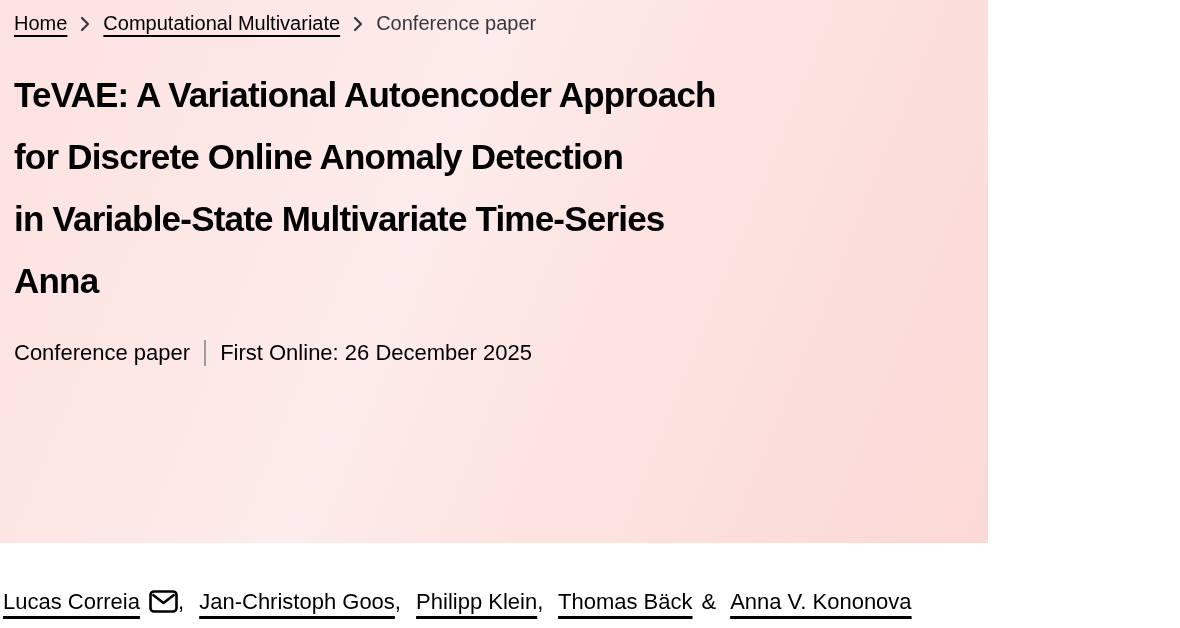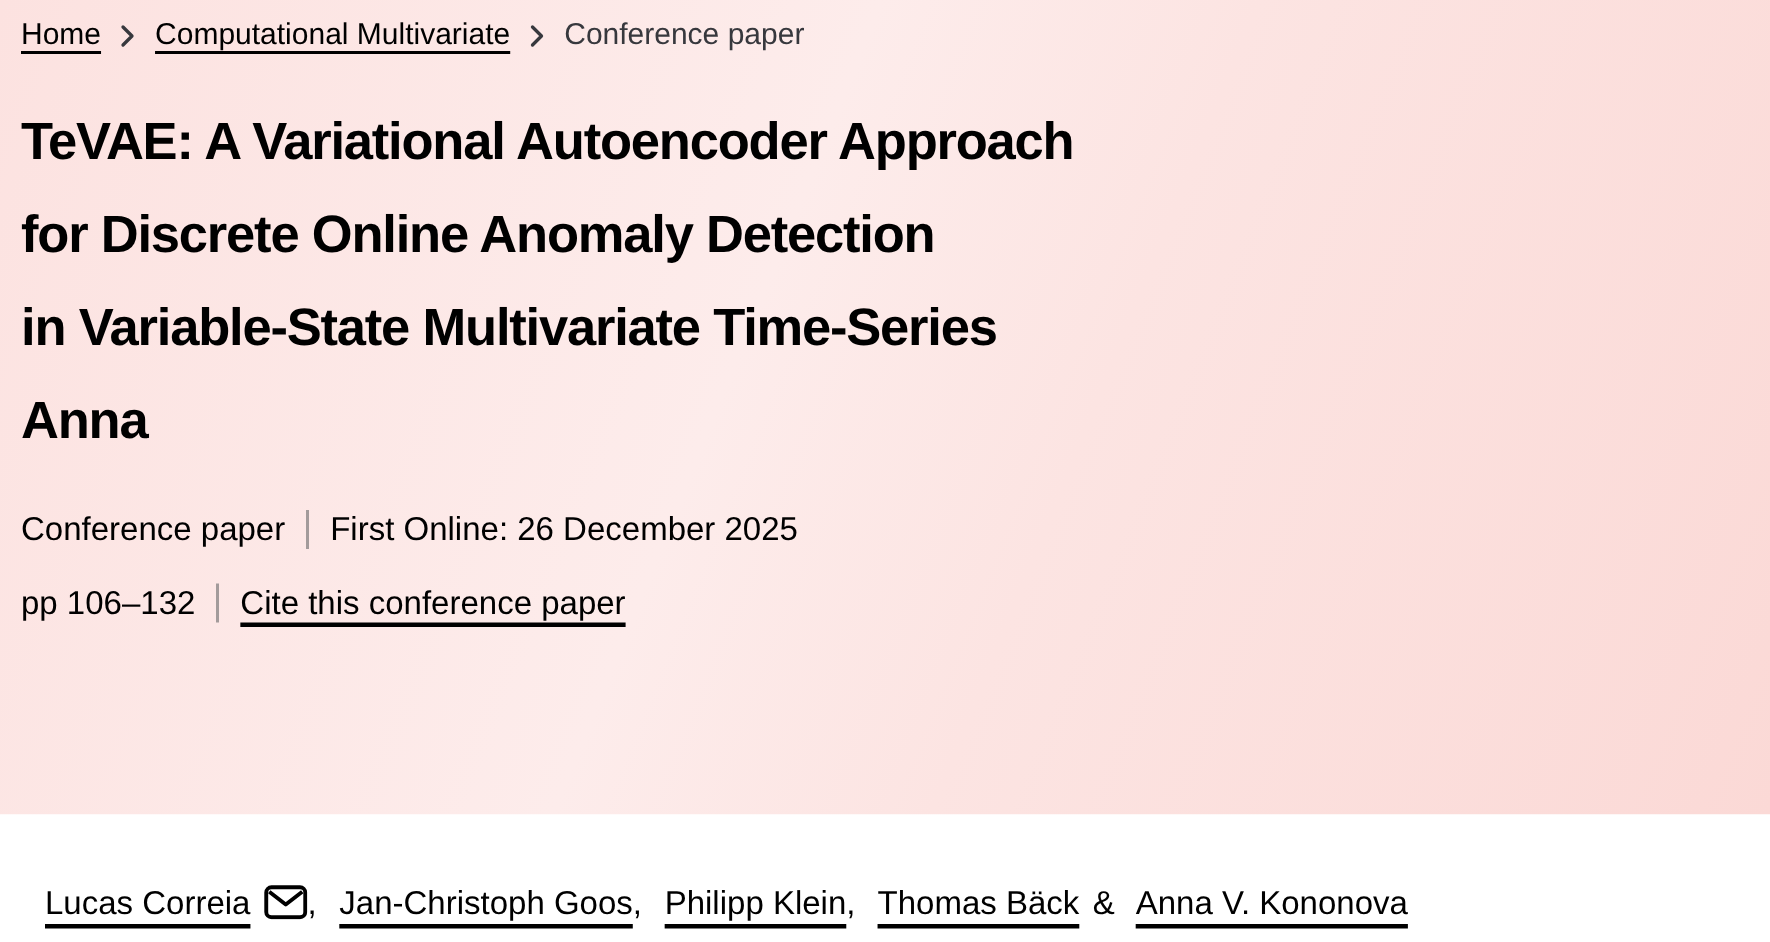--- a/index.html
+++ b/index.html
@@ -4,21 +4,21 @@
 <style>
   * { margin: 0; padding: 0; box-sizing: border-box; }
   html, body {
     width: 1180px; height: 628px;
     overflow: hidden;
     background: #ffffff;
     font-family: "Liberation Sans", "DejaVu Sans", sans-serif;
     color: #000000;
   }
   .hero {
-    width: 1180px;
+    width: 988px;
     height: 543px;
     background: linear-gradient(112deg, #fce2e0 0%, #fdeceb 42%, #fce4e2 60%, #fbd9d6 100%);
     padding: 10px 14px 0 14px;
   }
   
   .breadcrumb {
     display: flex;
     align-items: center;
     font-size: 20px;
     line-height: 26px;
@@ -65,21 +65,21 @@
   .cite-link {
     color: #000000;
     text-decoration: underline;
     text-decoration-thickness: 2.5px;
     text-underline-offset: 6px;
     cursor: pointer;
   }
   
   .authors-section {
     background: #ffffff;
-    padding: 44px 14px 0 30px;
+    padding: 44px 14px 0 3px;
   }
   .authors {
     font-size: 22px;
     line-height: 30px;
   }
   .authors a {
     color: #000000;
     text-decoration: underline;
     text-decoration-thickness: 2.5px;
     text-underline-offset: 7px;
@@ -123,25 +123,20 @@
       <span class="title-line">in Variable-State Multivariate Time-Series</span>
       <span class="title-line">Anna</span>
     </h1>
 
     <div class="meta-row meta-row-1">
       <span>Conference paper</span>
       <span class="vdivider"></span>
       <span>First Online: 26 December 2025</span>
     </div>
 
-    <div class="meta-row meta-row-2">
-      <span>pp 106–132</span>
-      <span class="vdivider"></span>
-      <a class="cite-link">Cite this conference paper</a>
-    </div>
 
   </section>
 
   <section class="authors-section">
     <div class="authors">
       <a>Lucas Correia</a><span class="email-icon"><svg width="29" height="23" viewBox="0 0 29 23">
             <rect x="1.5" y="1.5" width="26" height="20" rx="3.5" fill="none" stroke="#000000" stroke-width="2.6"></rect>
             <path d="M3.5 4.5l11 8.5 11-8.5" fill="none" stroke="#000000" stroke-width="2.6" stroke-linejoin="round"></path>
           </svg></span><span class="author-sep">,</span>
       <a>Jan-Christoph Goos</a><span class="author-sep">,</span>

